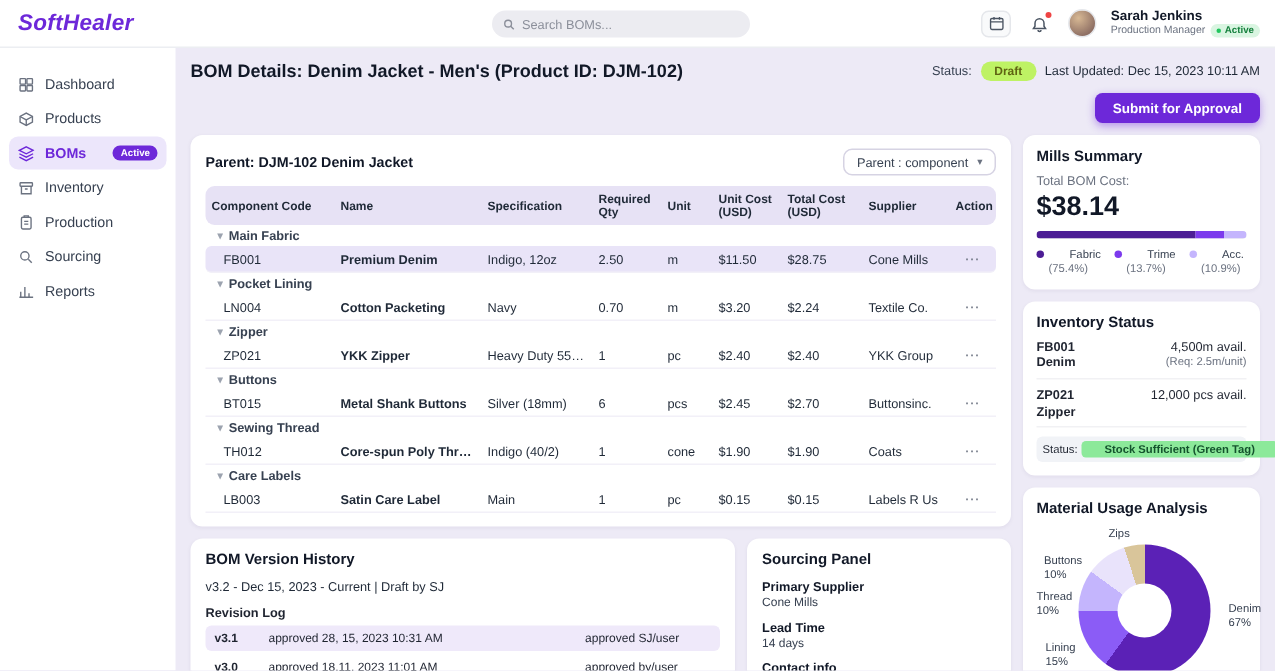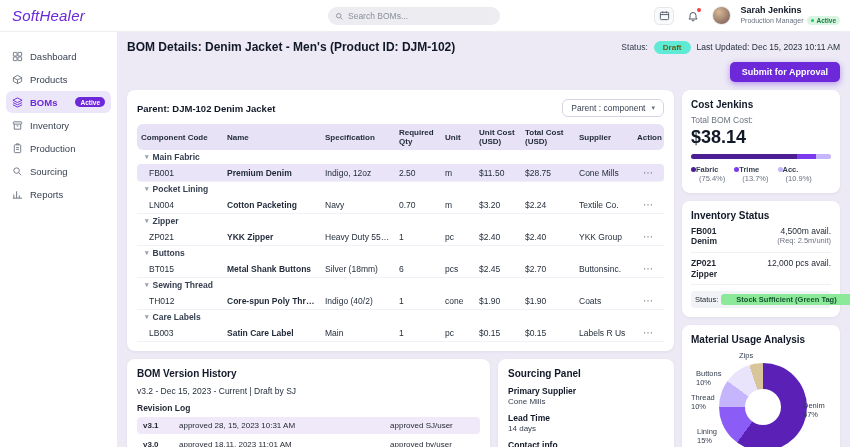--- a/index.html
+++ b/index.html
@@ -3,21 +3,21 @@
 <meta charset="utf-8">
 <style>
   *{margin:0;padding:0;box-sizing:border-box}
   html{background:#edeaf6}
   body{width:850px;height:447px;overflow:hidden;position:relative;
        font-family:"Liberation Sans",sans-serif;color:#1f2430;background:#edeaf6;font-size:10px}
 
   
   .topbar{position:absolute;top:0;left:0;right:0;height:32px;background:#fff;z-index:6;
           display:flex;align-items:center;border-bottom:1px solid #eceef2}
-  .logo{font-size:15px;font-weight:400;font-style:italic;color:#6d28d9;padding-left:12px;letter-spacing:.2px}
+  .logo{font-size:15px;font-weight:700;font-style:italic;color:#6d28d9;padding-left:12px;letter-spacing:.2px}
   .search{position:absolute;left:328px;top:7px;width:172px;height:18px;background:#ececf1;border-radius:9px;
           display:flex;align-items:center;padding:0 7px;gap:4px}
   .search input{border:none;outline:none;background:transparent;font-size:8.5px;width:140px;
                 font-family:"Liberation Sans",sans-serif;color:#374151}
   .search input::placeholder{color:#8b8f9a}
   .top-right{margin-left:auto;display:flex;align-items:center;gap:9px;padding-right:10px}
   .icon-btn{border:1px solid #e5e7eb;background:#f9fafb;border-radius:5px;width:20px;height:18px;
             display:flex;align-items:center;justify-content:center;cursor:pointer;position:relative}
   .icon-btn.plain{border:none;background:transparent}
   .notif-dot{position:absolute;top:1px;right:2px;width:4px;height:4px;border-radius:50%;background:#ef4444}
@@ -39,21 +39,21 @@
   .side-item.active svg{color:#6d28d9}
   .side-badge{margin-left:auto;background:#6d28d9;color:#fff;font-size:6.5px;font-weight:700;
               padding:1.5px 5px;border-radius:7px}
 
   
   .main{position:absolute;left:117px;top:32px;right:0;bottom:-60px;padding:8px 10px;overflow:hidden}
   .page-head{display:flex;align-items:center}
   .page-title{font-size:12px;font-weight:700;color:#111827}
   .head-right{margin-left:auto;display:flex;align-items:center;gap:6px}
   .status-label{font-size:8.5px;color:#374151}
-  .draft-badge{background:#5eead4;color:#5f6312;font-size:8px;font-weight:700;padding:2px 9px;border-radius:8px}
+  .draft-badge{background:#bef264;color:#5f6312;font-size:8px;font-weight:700;padding:2px 9px;border-radius:8px}
   .last-updated{font-size:8.5px;font-weight:400;color:#1f2937}
   .submit-row{display:flex;justify-content:flex-end;margin:8px 0}
   .submit-btn{background:#6d28d9;color:#fff;border:none;border-radius:5px;font-size:9px;font-weight:700;
               padding:5px 12px;cursor:pointer;box-shadow:0 2px 6px rgba(109,40,217,.45);
               font-family:"Liberation Sans",sans-serif}
 
   .content-row{display:flex;gap:8px;align-items:flex-start}
   .left-col{flex:1;min-width:0}
   .right-col{width:158px;flex:0 0 158px}
   .card{background:#fff;border-radius:8px;padding:9px 10px;box-shadow:0 1px 3px rgba(30,20,70,.06)}
@@ -93,38 +93,38 @@
   .sp-value{font-size:8px;color:#374151;margin-top:1px}
 
   
   .right-col .card{margin-bottom:8px;padding:9px 9px}
   .cs-sub{font-size:8.5px;color:#6b7280;margin-top:5px}
   .cs-total{font-size:18px;font-weight:700;color:#111827;margin:2px 0 6px}
   .cost-bar{display:flex;height:5px;border-radius:3px;overflow:hidden;background:#e5e7eb}
   .cost-bar span{display:block;height:100%}
   .legend{display:flex;gap:9px;margin-top:6px}
   .legend-item{font-size:7.5px;color:#374151;line-height:1.25}
-  .legend-top{display:flex;align-items:center;gap:0;font-weight:700}
+  .legend-top{display:flex;align-items:center;gap:17px;font-weight:400}
   .legend-dot{width:5px;height:5px;border-radius:50%;background:#6d28d9}
   .legend-pct{color:#6b7280;padding-left:8px}
 
   .inv-row{display:flex;justify-content:space-between;padding:5px 0;border-bottom:1px solid #f1f1f4;gap:4px}
   .inv-item{font-size:8.5px;font-weight:700;width:52px;line-height:1.25}
   .inv-detail{text-align:right;font-size:8.5px;line-height:1.25}
   .inv-req{font-size:7.5px;color:#6b7280}
   .inv-status{margin-top:6px;background:#f1f3f7;border-radius:4px;padding:3px 4px;font-size:7.5px;
               display:flex;align-items:center;gap:3px;white-space:nowrap}
   .status-ok{background:#8ce99a;color:#14532d;padding:1px 15px;border-radius:3px;font-weight:700}
 
   .donut-wrap{position:relative;height:122px;margin-top:4px}
   .donut{position:absolute;left:28px;top:14px;width:88px;height:88px;border-radius:50%}
   .donut::after{content:"";position:absolute;inset:26px;background:#fff;border-radius:50%}
   .dlabel{position:absolute;font-size:7.5px;color:#374151;line-height:1.2;text-align:left}
   .dlabel span{display:block}
-  .dl-denim{left:112px;top:52px}
+  .dl-denim{left:128px;top:52px}
   .dl-lining{left:6px;top:78px}
   .dl-thread{left:0px;top:44px}
   .dl-buttons{left:5px;top:20px}
   .dl-zips{left:48px;top:2px}
 </style>
 </head>
 <body>
 
 <header class="topbar">
   <div class="logo">SoftHealer</div>
@@ -384,21 +384,21 @@
           <div class="sp-field">
             <div class="sp-label">Contact info</div>
 
           </div>
         </section>
       </div>
     </div>
 
     <div class="right-col">
       <section class="card">
-        <h2 class="card-title">Cost Jenkins</h2>
+        <h2 class="card-title">Mills Summary</h2>
         <div class="cs-sub">Total BOM Cost:</div>
         <div class="cs-total">$38.14</div>
         <div class="cost-bar">
             <span style="width: 75.4%; background: rgb(76, 29, 149);"></span>
             <span style="width: 13.7%; background: rgb(124, 58, 237);"></span>
             <span style="width: 10.9%; background: rgb(196, 181, 253);"></span>
           </div>
         <div class="legend">
           <div class="legend-item">
             <span class="legend-top">

